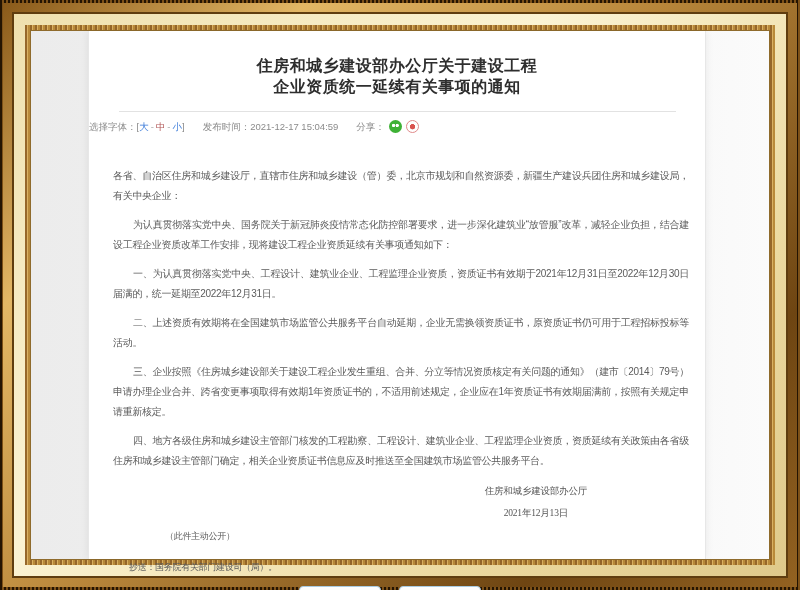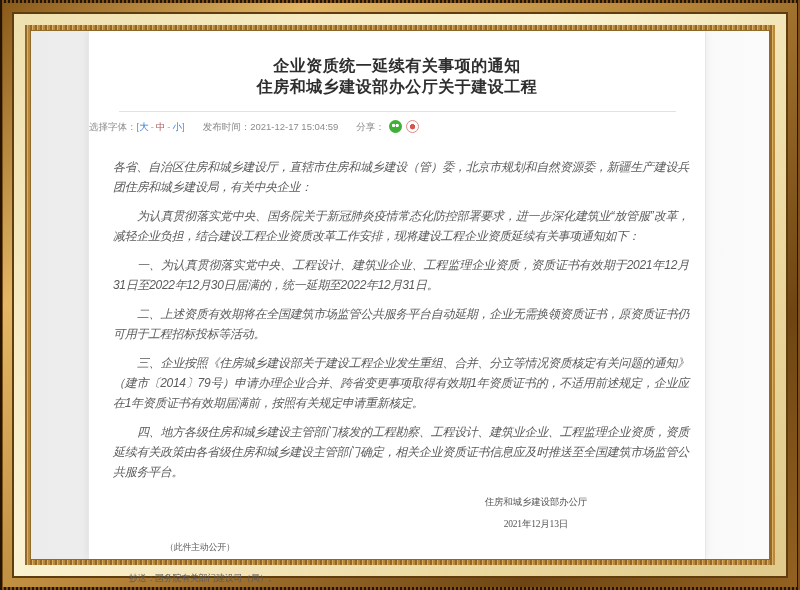--- a/index.html
+++ b/index.html
@@ -37,22 +37,22 @@
   .gap{display:inline-block;width:18px;}
   .share-icon{display:inline-block;width:13px;height:13px;border-radius:50%;
     vertical-align:-3px;margin-left:4px;box-sizing:border-box;cursor:pointer;}
   .wechat{background:
       radial-gradient(circle at 35% 42%,#fff 0 1.3px,transparent 2px),
       radial-gradient(circle at 63% 42%,#fff 0 1.3px,transparent 2px),
       #3eb135;}
   .weibo{border:1px solid #e08a8a;background:
       radial-gradient(circle at 50% 52%,#d9534f 0 2.4px,transparent 3px),#fff;}
   
-  .doc-body{margin-top:24px;padding:0 16px 0 24px;font-size:12px;letter-spacing:-.3px;
-    line-height:20px;color:#5b5b5b;text-align:justify;font-style:italic;}
+  .doc-body{margin-top:33px;padding:0 16px 0 24px;font-size:10px;letter-spacing:-.3px;
+    line-height:20px;color:#5b5b5b;text-align:justify;}
   .doc-body p{margin:0 0 9px;text-indent:2em;}
   .doc-body p.no-indent{text-indent:0;}
   
   .sign{margin:2px 118px 0 auto;width:max-content;text-align:center;
     font-size:9.5px;color:#555;line-height:22px;letter-spacing:-.2px;font-family:Liberation Serif, serif;}
   .disclosure{margin:6px 0 0 76px;font-size:9px;color:#5b5b5b;letter-spacing:-.3px;}
   .cc{margin:18px 0 0 40px;font-size:9px;color:#5b5b5b;letter-spacing:-.3px;}
   
   .btn-row{margin-top:12px;display:flex;justify-content:center;gap:18px;padding-right:15px;}
   .btn{width:82px;height:23px;border:1px solid #a9cbe2;border-radius:4px;
@@ -67,22 +67,22 @@
   <div class="f-a"></div>
   <div class="f-b"></div>
   <div class="f-c"></div>
   <div class="f-d"></div>
   <div class="f-e"></div>
 
   <div class="content">
     <div class="page">
 
       <div class="title">
+        <div>住房和城乡建设部办公厅关于建设工程</div>
         <div>企业资质统一延续有关事项的通知</div>
-        <div>住房和城乡建设部办公厅关于建设工程</div>
       </div>
 
       <div class="divider"></div>
 
       <div class="meta">
         <span>选择字体：</span><span>[</span><a class="lnk c-blue">大</a><span class="sep">-</span><a class="lnk c-red">中</a><span class="sep">-</span><a class="lnk c-blue">小</a><span>]</span><span class="gap"></span><span>发布时间：</span><span>2021-12-17 15:04:59</span><span class="gap"></span><span>分享：</span><span class="share-icon wechat"></span><span class="share-icon weibo"></span>
       </div>
 
       <div class="doc-body">
         <p class="no-indent">各省、自治区住房和城乡建设厅，直辖市住房和城乡建设（管）委，北京市规划和自然资源委，新疆生产建设兵团住房和城乡建设局，有关中央企业：</p>

